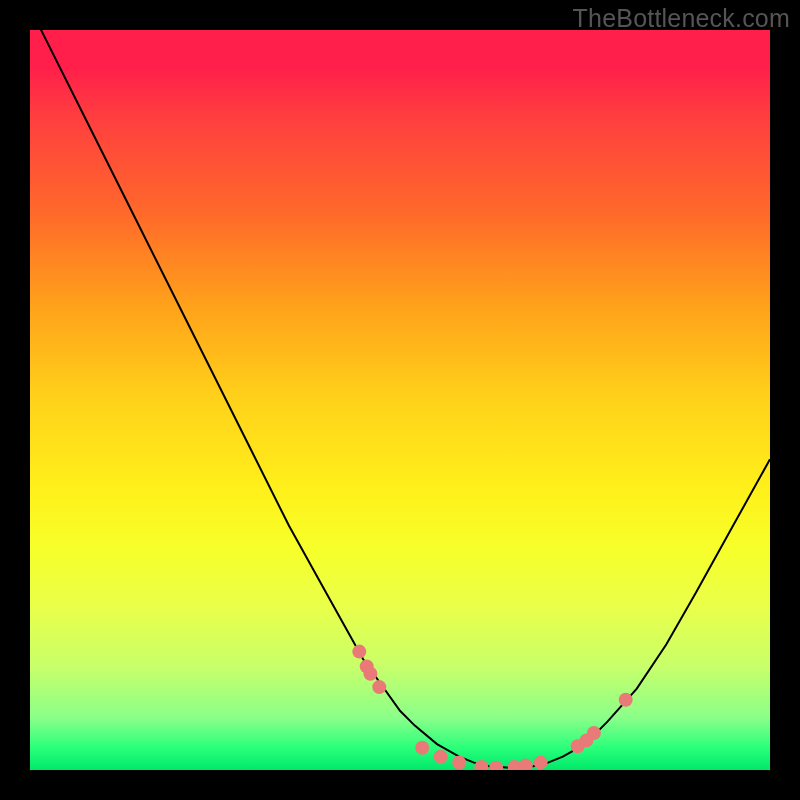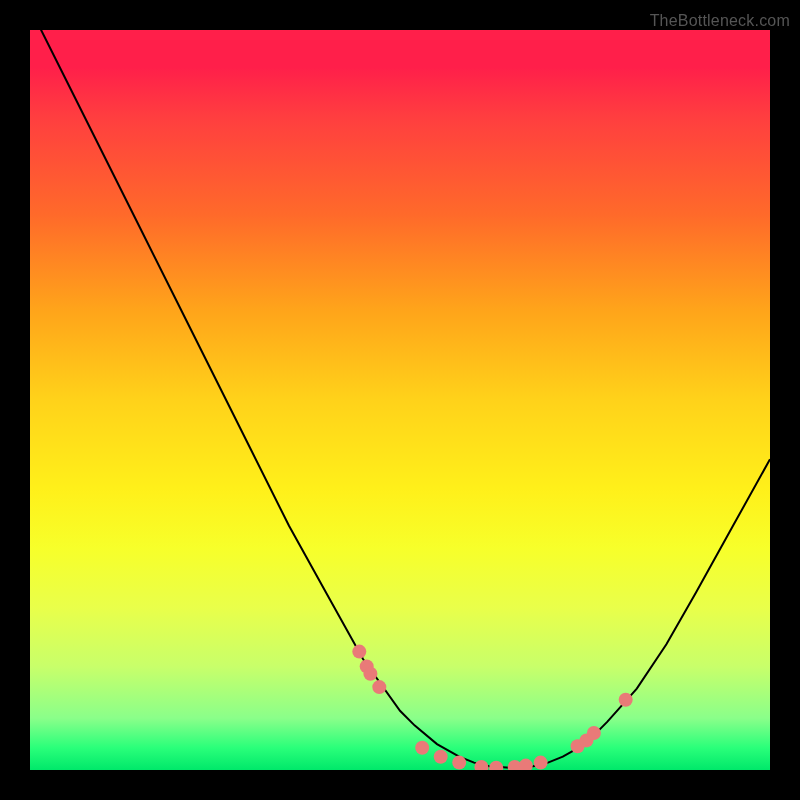--- a/index.html
+++ b/index.html
@@ -9,24 +9,23 @@
     background: #000;
     font-family: Arial, Helvetica, sans-serif;
     position: relative;
     overflow: hidden;
   }
   .attribution {
     position: absolute;
     top: 4px;
     right: 10px;
     color: #555;
-    font-size: 16px;
+    font-size: 25px;
     letter-spacing: 0.2px;
     z-index: 10;
-    margin-top: 8px;
   }
   .chart-box {
     position: absolute;
     top: 30px;
     left: 30px;
     width: 740px;
     height: 740px;
     overflow: hidden;
   }
   .gradient-fill {

